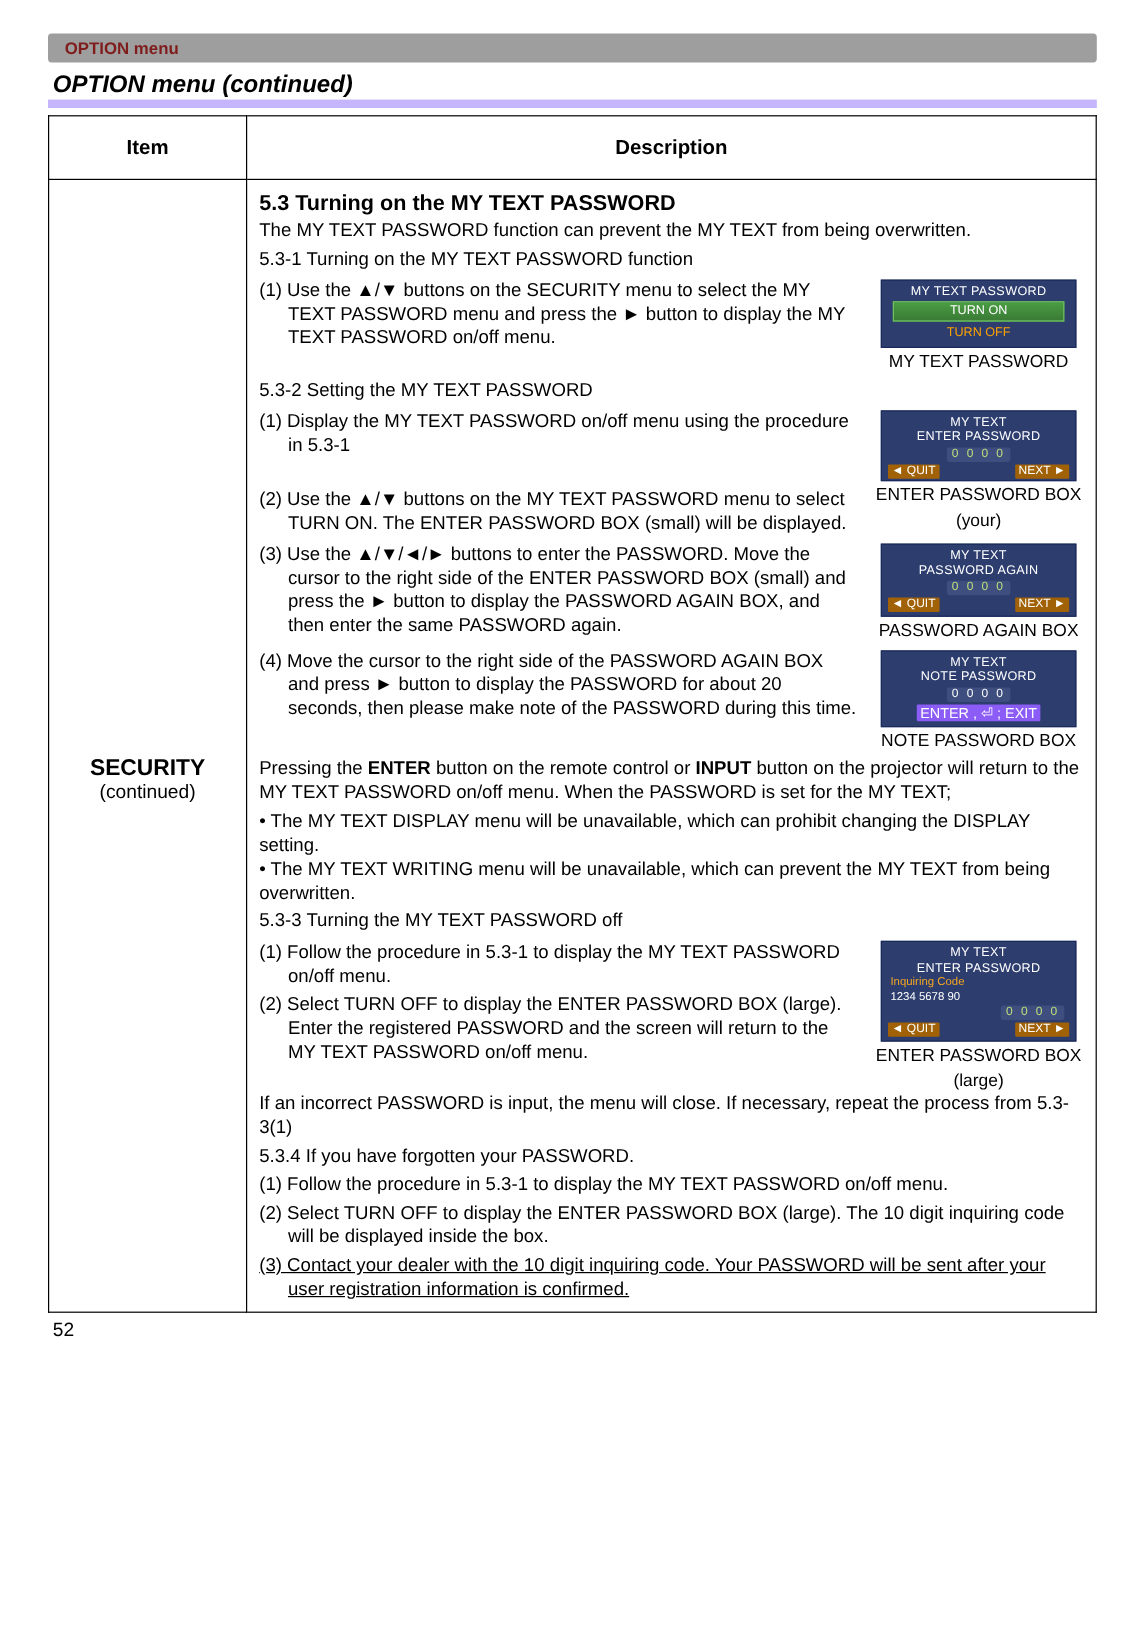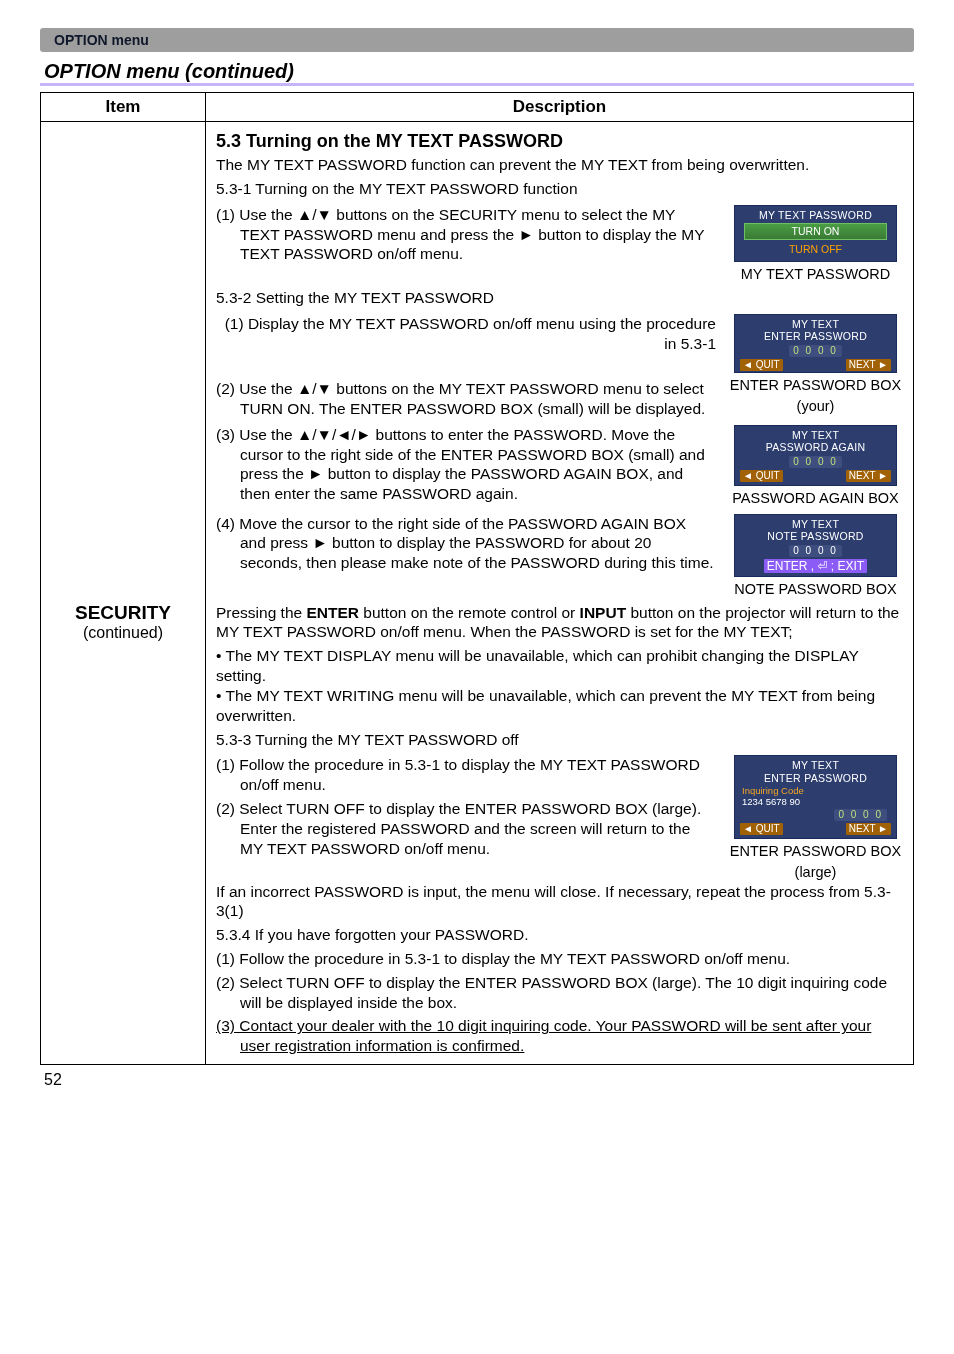--- a/index.html
+++ b/index.html
@@ -8,49 +8,49 @@
     background: #fff;
     font-family: Arial, Helvetica, sans-serif;
     color: #000;
     width: 954px;
   }
   .page {
     padding: 28px 40px 20px 40px;
   }
   .header-bar {
     background: #9e9e9e;
-    color: #0f172a;
+    color: #7f1d1d;
     font-weight: bold;
     font-size: 14px;
     padding: 4px 14px;
     border-radius: 3px;
     margin-bottom: 8px;
   }
   .section-title {
     font-size: 20px;
     font-style: italic;
     font-weight: bold;
     margin: 4px 0 6px 0;
     padding-left: 4px;
-    border-bottom: 3px solid #c4b5fd;
+    border-bottom: 7px solid #c4b5fd;
   }
   table.main {
     width: 100%;
     border-collapse: collapse;
     table-layout: fixed;
   }
   table.main th, table.main td {
     border: 1.5px solid #000;
     vertical-align: top;
   }
   table.main th {
     font-weight: bold;
     font-size: 17px;
     text-align: center;
-    padding: 4px;
+    padding: 16px;
   }
   .col-item { width: 165px; }
   .item-cell {
     text-align: center;
     font-size: 19px;
     padding-top: 480px;
   }
   .item-cell .sub { font-size: 16px; font-weight: normal; }
   .item-cell .bold { font-weight: bold; }
   .desc-cell { padding: 8px 10px 8px 10px; font-size: 15.5px; line-height: 1.28; }
@@ -144,21 +144,21 @@
                 <div class="option-on highlight">TURN ON</div>
                 <div class="option-off orange">TURN OFF</div>
               </div>
               <div class="caption">MY TEXT PASSWORD</div>
             </div>
           </div>
 
           <div class="point">5.3-2 Setting the MY TEXT PASSWORD</div>
 
           <div class="row">
-            <div class="txt indent" style="text-indent:-24px;text-align:right;">(1) Display the MY TEXT PASSWORD on/off menu using the procedure in 5.3-1</div>
+            <div class="txt indent" style="text-indent:-24px;">(1) Display the MY TEXT PASSWORD on/off menu using the procedure in 5.3-1</div>
             <div class="fig" style="margin-top:0;">
               <div class="figbox" style="padding-bottom:1px;">
                 <div class="title">MY TEXT</div>
                 <div class="title">ENTER PASSWORD</div>
                 <div style="text-align:center;"><span class="digits">0 0 0 0</span></div>
                 <div class="navline">
                   <span class="btn">◄ QUIT</span>
                   <span class="btn">NEXT ►</span>
                 </div>
               </div>

